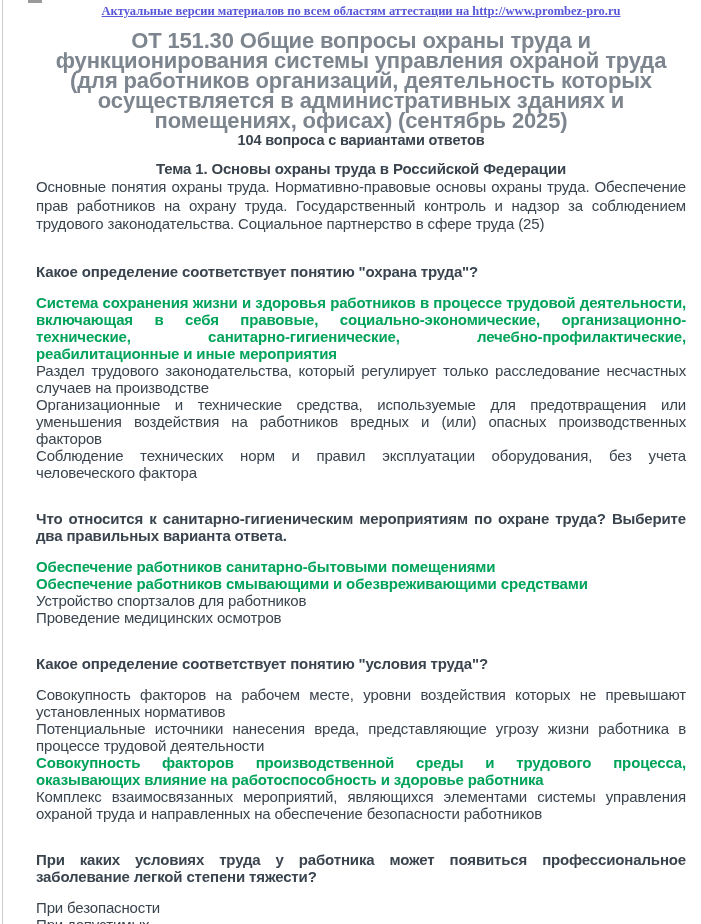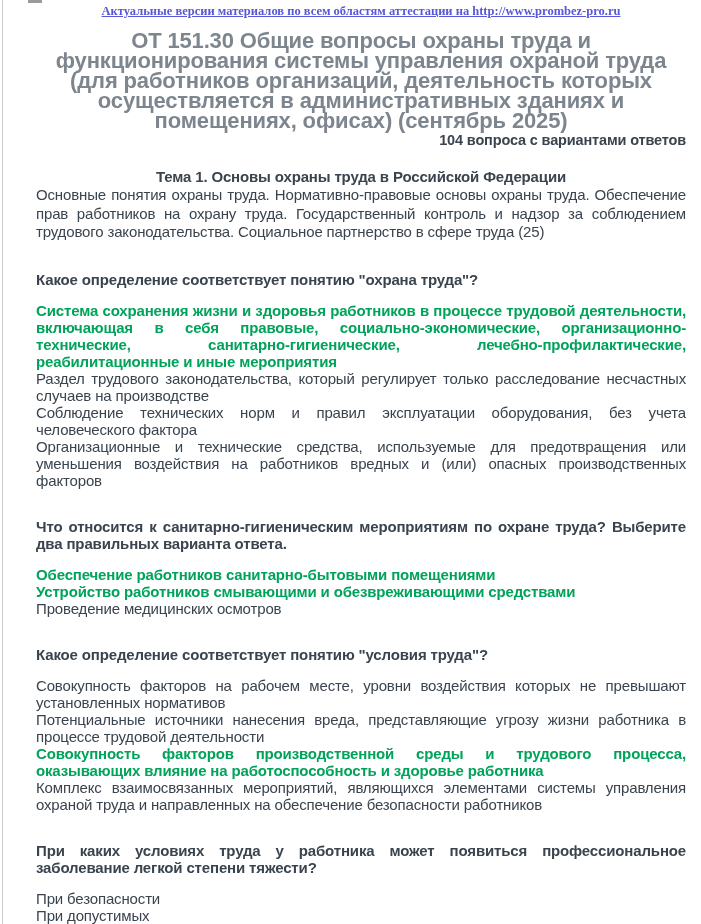--- a/index.html
+++ b/index.html
@@ -46,28 +46,28 @@
   }
   .doc-title {
     margin-top: 12px;
     text-align: center;
     font-weight: bold;
     font-size: 22px;
     line-height: 20px;
     color: #7d858e;
   }
   .doc-subtitle {
-    text-align: right;
+    text-align: center;
     font-weight: bold;
     font-size: 14.5px;
     line-height: 18px;
     color: #3a444e;
   }
   .theme-heading {
-    margin-top: 19px;
+    margin-top: 11px;
     text-align: center;
     font-weight: bold;
     font-size: 15px;
     line-height: 18px;
   }
   .theme-description {
     text-align: justify;
     line-height: 18.5px;
   }
   .q {
@@ -101,26 +101,27 @@
 
   <div class="doc-subtitle">104 вопроса с вариантами ответов</div>
 
   <div class="theme-heading">Тема 1. Основы охраны труда в Российской Федерации</div>
 
   <div class="theme-description">Основные понятия охраны труда. Нормативно-правовые основы охраны труда. Обеспечение прав работников на охрану труда. Государственный контроль и надзор за соблюдением трудового законодательства. Социальное партнерство в сфере труда (25)</div>
 
   <div class="q">Какое определение соответствует понятию "охрана труда"?</div>
   <div class="ans correct">Система сохранения жизни и здоровья работников в процессе трудовой деятельности, включающая в себя правовые, социально-экономические, организационно-технические, санитарно-гигиенические, лечебно-профилактические, реабилитационные и иные мероприятия</div>
   <div class="ans">Раздел трудового законодательства, который регулирует только расследование несчастных случаев на производстве</div>
+  <div class="ans">Организационные и технические средства, используемые для предотвращения или уменьшения воздействия на работников вредных и (или) опасных производственных факторов</div>
   <div class="ans">Соблюдение технических норм и правил эксплуатации оборудования, без учета человеческого фактора</div>
-  <div class="ans">Организационные и технические средства, используемые для предотвращения или уменьшения воздействия на работников вредных и (или) опасных производственных факторов</div>
 
   <div class="q">Что относится к санитарно-гигиеническим мероприятиям по охране труда? Выберите два правильных варианта ответа.</div>
   <div class="ans correct">Обеспечение работников санитарно-бытовыми помещениями</div>
-  <div class="ans correct">Устройство работников смывающими и обезвреживающими средствами</div>
+  <div class="ans correct">Обеспечение работников смывающими и обезвреживающими средствами</div>
+  <div class="ans">Устройство спортзалов для работников</div>
   <div class="ans">Проведение медицинских осмотров</div>
 
   <div class="q">Какое определение соответствует понятию "условия труда"?</div>
   <div class="ans">Совокупность факторов на рабочем месте, уровни воздействия которых не превышают установленных нормативов</div>
   <div class="ans">Потенциальные источники нанесения вреда, представляющие угрозу жизни работника в процессе трудовой деятельности</div>
   <div class="ans correct">Совокупность факторов производственной среды и трудового процесса, оказывающих влияние на работоспособность и здоровье работника</div>
   <div class="ans">Комплекс взаимосвязанных мероприятий, являющихся элементами системы управления охраной труда и направленных на обеспечение безопасности работников</div>
 
   <div class="q">При каких условиях труда у работника может появиться профессиональное заболевание легкой степени тяжести?</div>
   <div class="ans">При безопасности</div>

